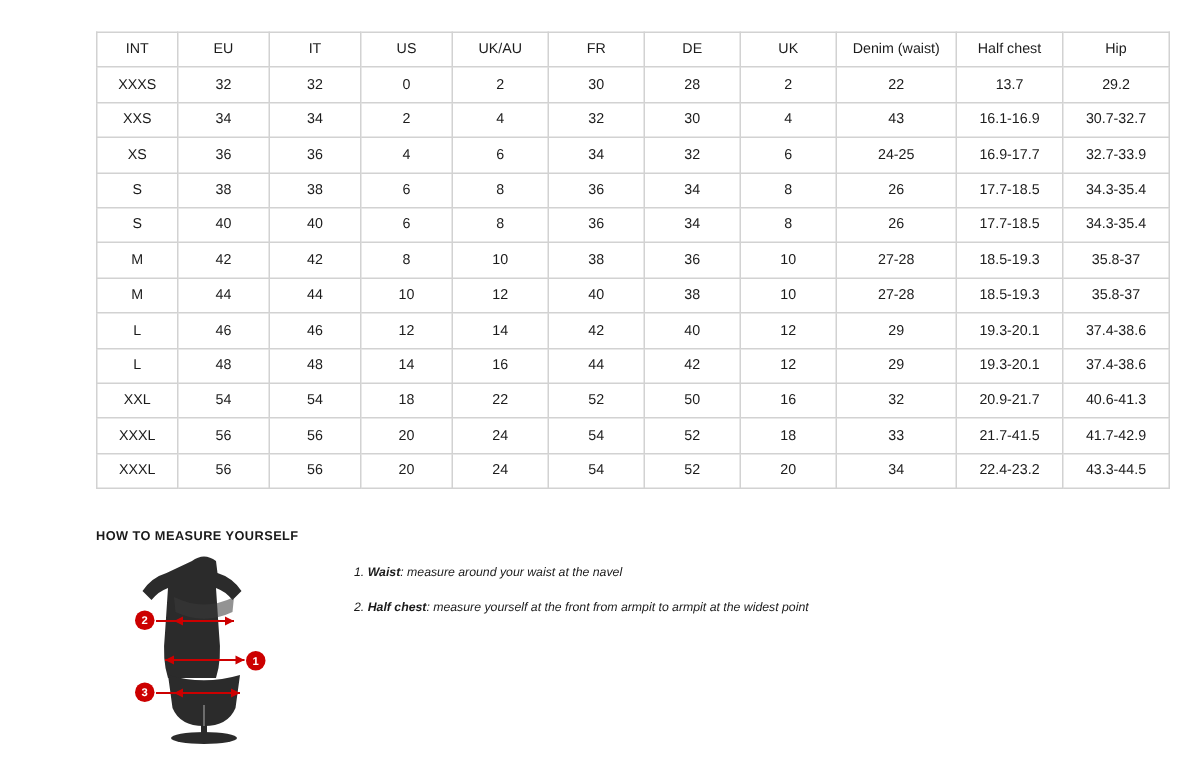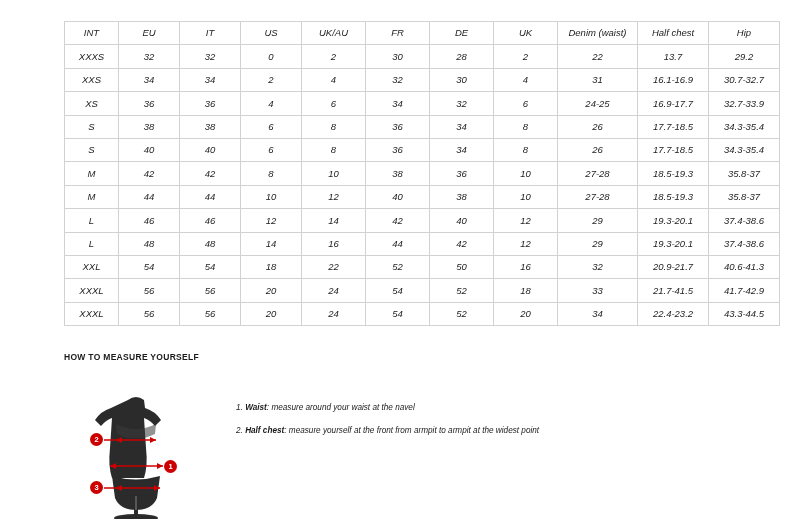--- a/index.html
+++ b/index.html
@@ -24,21 +24,20 @@
   #size-table-wrap {
     position: absolute;
     left: 64px;
     top: 21px;
     width: 670px;
   }
   table.size-table {
     border-collapse: collapse;
     width: 670px;
     table-layout: fixed;
-    font-style: italic;
   }
   table.size-table th,
   table.size-table td {
     border: 1px solid #d2d2d2;
     text-align: center;
     vertical-align: middle;
     font-size: 9.5px;
     line-height: 1;
     height: 23.4px;
     padding: 0 1px;
@@ -68,21 +67,21 @@
     position: absolute;
     left: 64px;
     top: 352px;
     width: 680px;
   }
   #howto-title {
     font-size: 8.5px;
     font-weight: bold;
     letter-spacing: 0.3px;
     color: #1a1a1a;
-    margin-bottom: 28px;
+    margin-bottom: 2px;
   }
   #howto-body {
     position: relative;
     display: flex;
     align-items: flex-start;
   }
   #figure-area {
     position: relative;
     width: 140px;
     height: 135px;
@@ -172,21 +171,21 @@
           </tr>
           <tr>
             <td>XXS</td>
             <td>34</td>
             <td>34</td>
             <td>2</td>
             <td>4</td>
             <td>32</td>
             <td>30</td>
             <td>4</td>
-            <td>31</td>
+            <td>43</td>
             <td>16.1-16.9</td>
             <td>30.7-32.7</td>
           </tr>
           <tr>
             <td>XS</td>
             <td>36</td>
             <td>36</td>
             <td>4</td>
             <td>6</td>
             <td>34</td>

